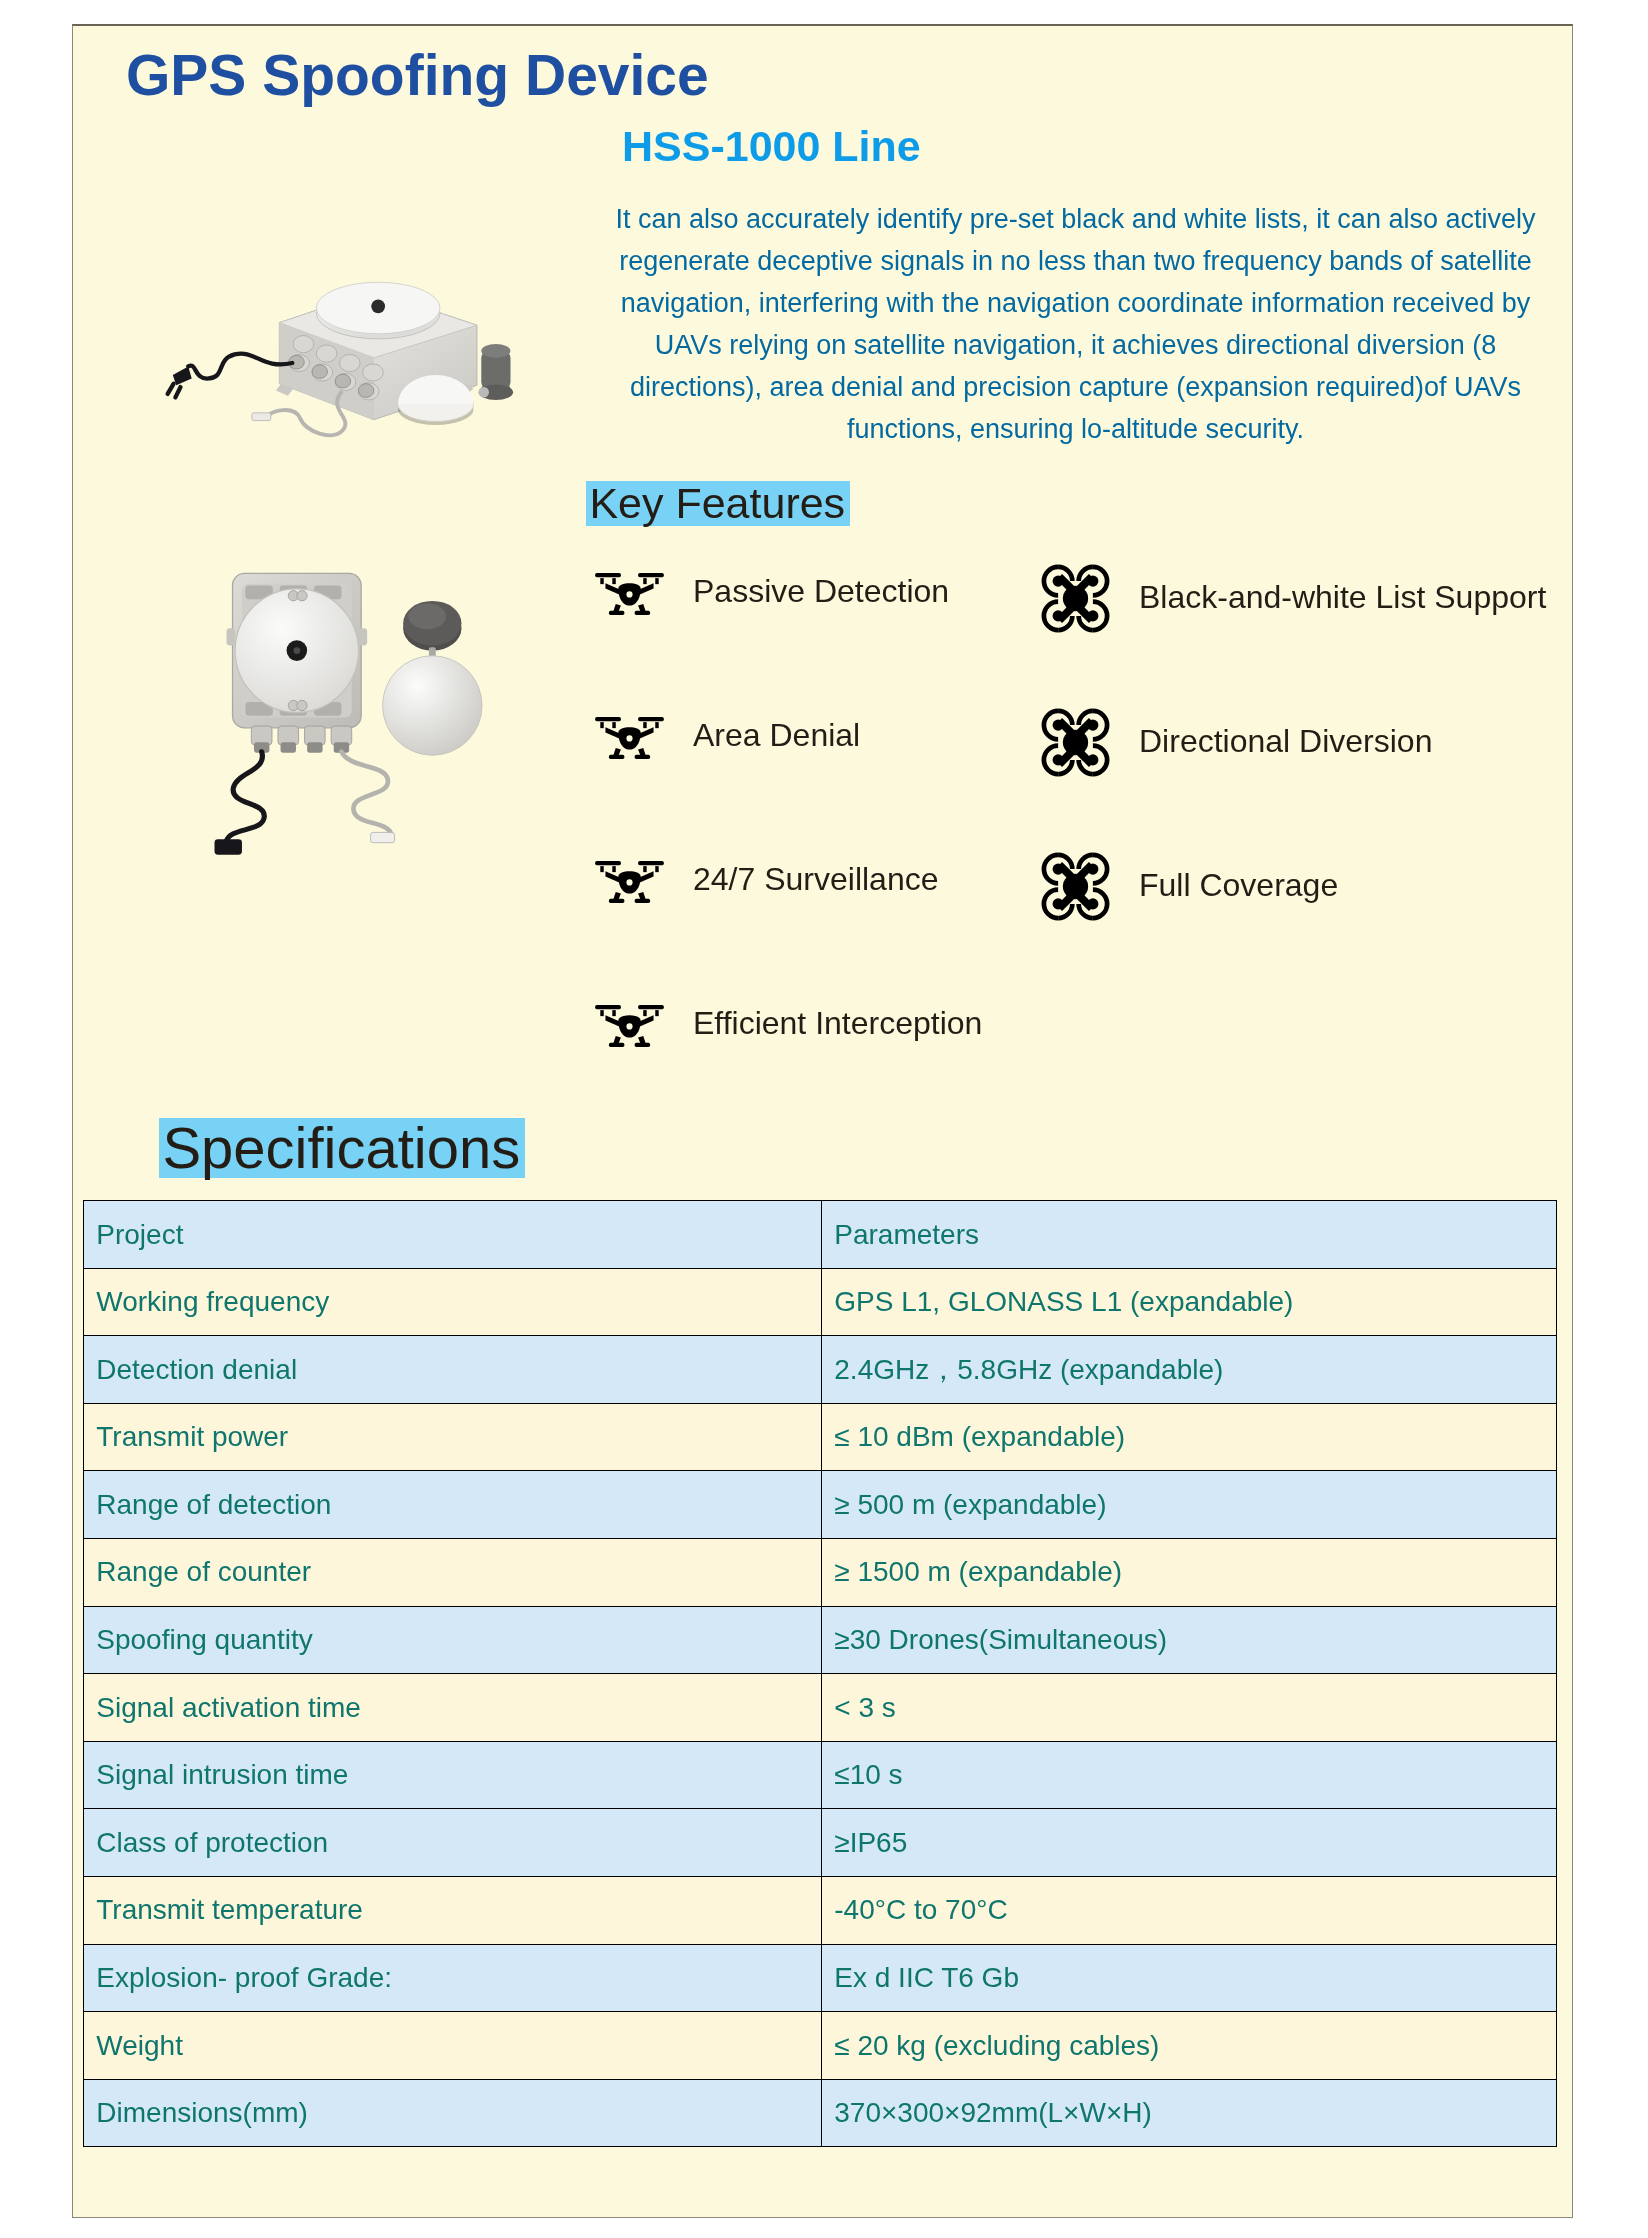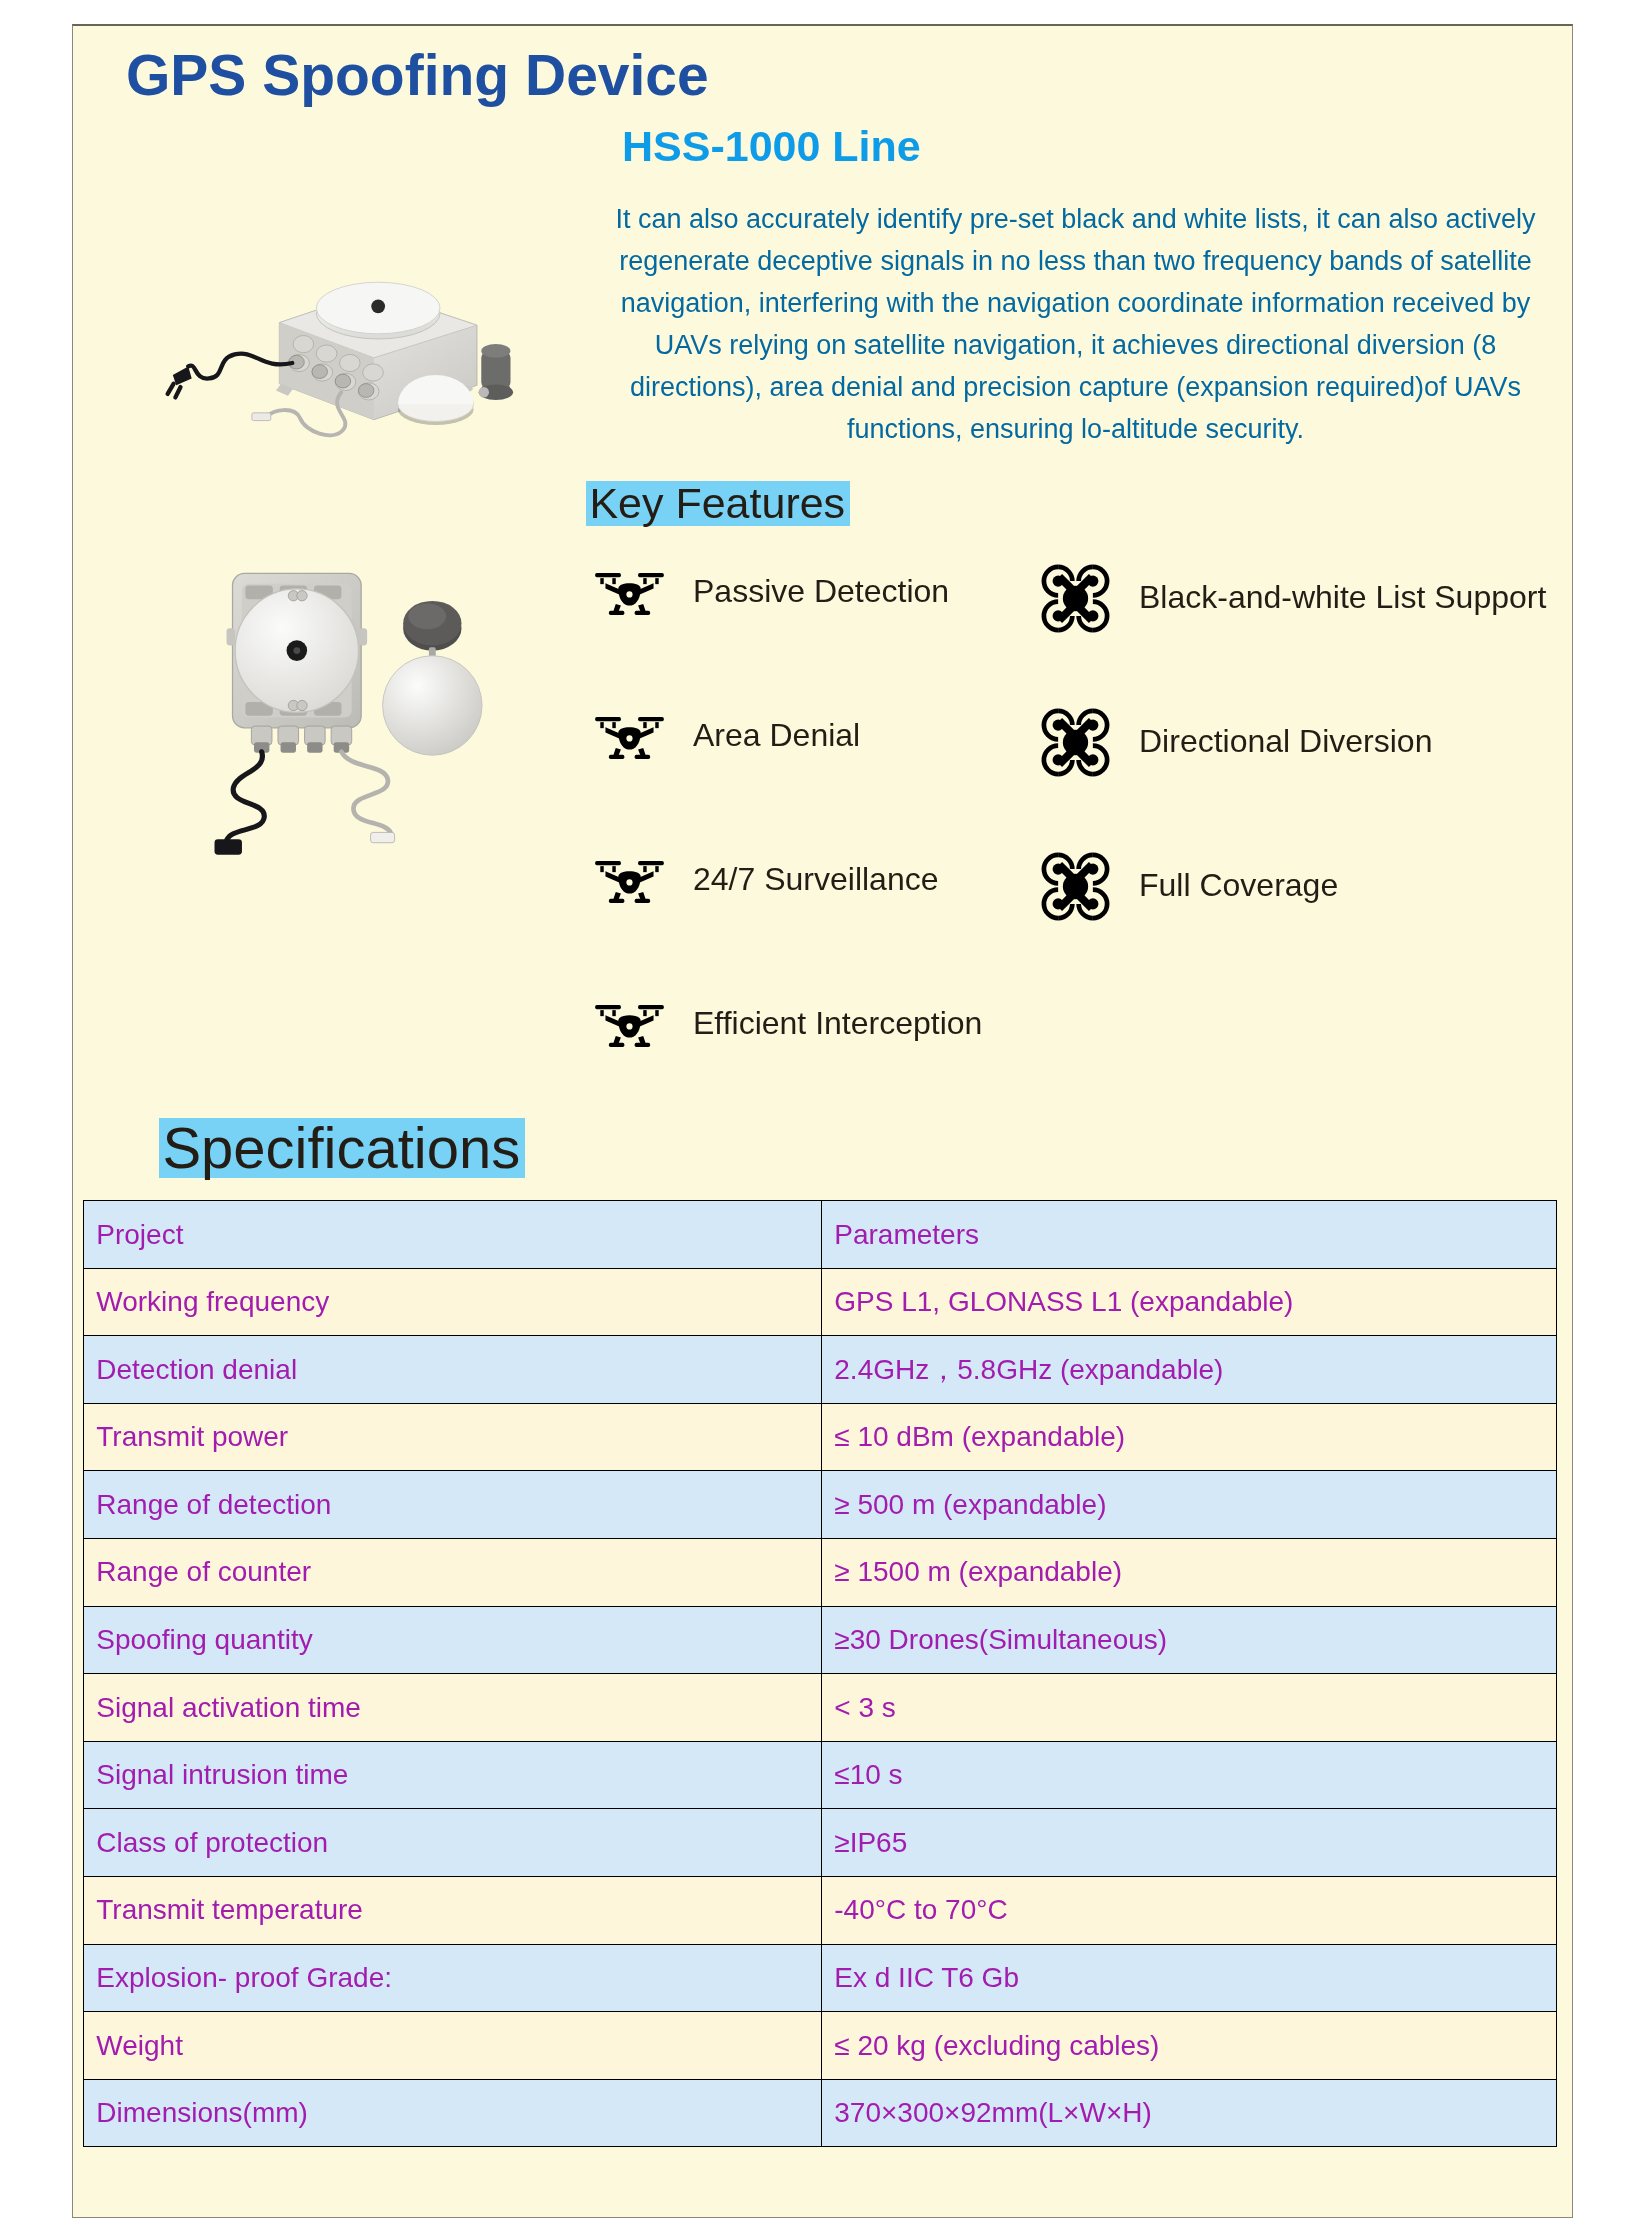--- a/index.html
+++ b/index.html
@@ -112,21 +112,21 @@
     position:absolute;
     left:10.3px; top:1174px;
     width:1473px;
     border-collapse:collapse;
     table-layout:fixed;
   }
   .spec-table td{
     border:1.7px solid #000;
     padding:10.3px 12px;
     font-size:28px;
-    color:#a21caf;
+    color:#0f766e;
     height:46px;
     vertical-align:middle;
     line-height:1.2;
   }
   .spec-table col.c1{ width:738px; }
   .spec-table col.c2{ width:735px; }
   .spec-table tr.hdr td{ background:#d4e8f7; }
   .spec-table tr.odd td{ background:#fdf6da; }
   .spec-table tr.even td{ background:#d4e8f7; }
 </style>

